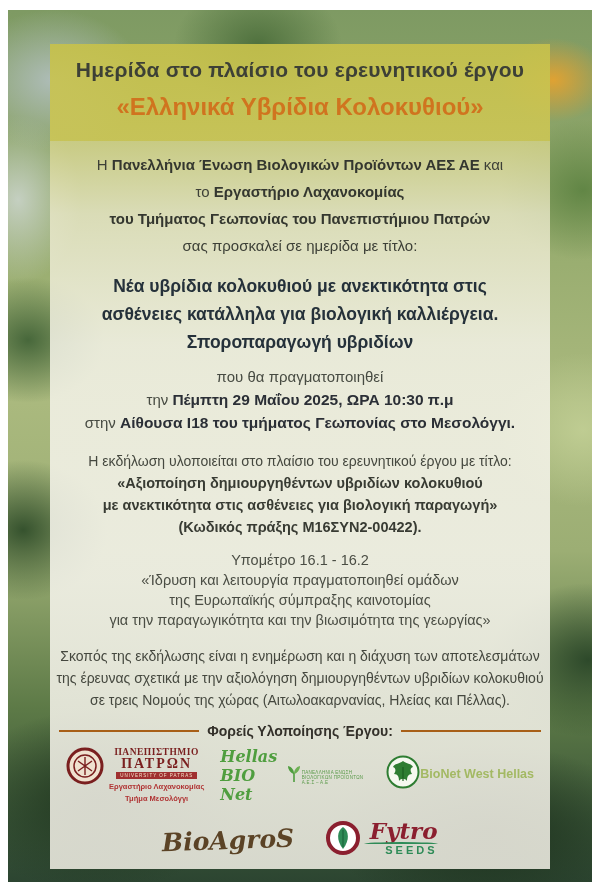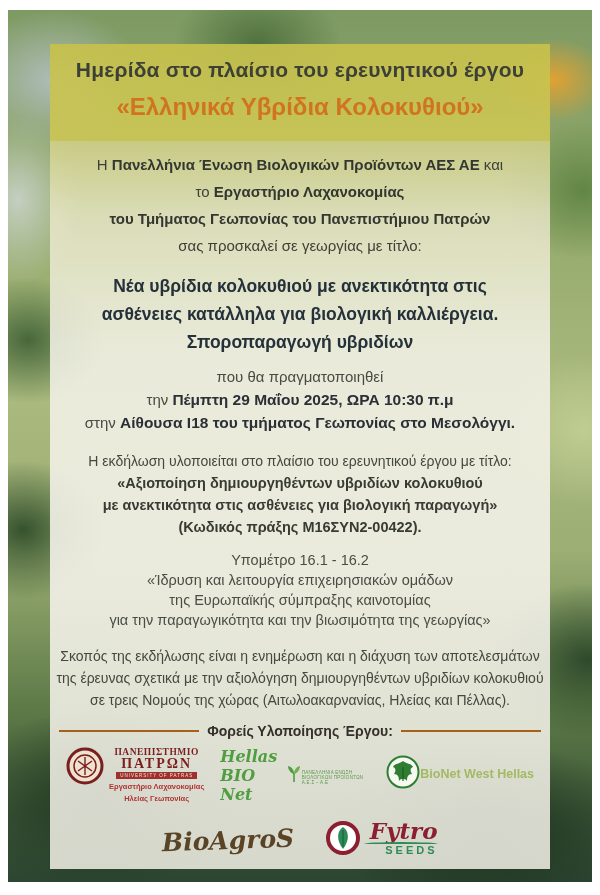--- a/index.html
+++ b/index.html
@@ -71,21 +71,21 @@
         <div class="t1">Ημερίδα στο πλαίσιο του ερευνητικού έργου</div>
         <div class="t2">«Ελληνικά Υβρίδια Κολοκυθιού»</div>
       </div>
 
       <div class="bodyp">
 
         <p class="intro">
           <span><span>Η </span><b>Πανελλήνια Ένωση Βιολογικών Προϊόντων ΑΕΣ ΑΕ</b><span> και</span></span><br>
           <span><span>το </span><b>Εργαστήριο Λαχανοκομίας</b></span><br>
           <b>του Τμήματος Γεωπονίας του Πανεπιστήμιου Πατρών</b><br>
-          <span>σας προσκαλεί σε γεωργίας με τίτλο:</span>
+          <span>σας προσκαλεί σε ημερίδα με τίτλο:</span>
         </p>
 
         <p class="evt">
           <span>Νέα υβρίδια κολοκυθιού με ανεκτικότητα στις</span><br>
           <span>ασθένειες κατάλληλα για βιολογική καλλιέργεια.</span><br>
           <span>Σποροπαραγωγή υβριδίων</span>
         </p>
 
         <p class="sched">
           <span>που θα πραγματοποιηθεί</span><br>
@@ -95,21 +95,21 @@
 
         <p class="proj">
           <span>Η εκδήλωση υλοποιείται στο πλαίσιο του ερευνητικού έργου με τίτλο:</span><br>
           <b>«Αξιοποίηση δημιουργηθέντων υβριδίων κολοκυθιού</b><br>
           <b>με ανεκτικότητα στις ασθένειες για βιολογική παραγωγή»</b><br>
           <b>(Κωδικός πράξης Μ16ΣΥΝ2-00422).</b>
         </p>
 
         <p class="subm">
           <span>Υπομέτρο 16.1 - 16.2</span><br>
-          <span>«Ίδρυση και λειτουργία επιχειρησιακών ομάδων</span><br>
+          <span>«Ίδρυση και λειτουργία πραγματοποιηθεί ομάδων</span><br>
           <span>της Ευρωπαϊκής σύμπραξης καινοτομίας</span><br>
           <span>για την παραγωγικότητα και την βιωσιμότητα της γεωργίας»</span>
         </p>
 
         <p class="purp">
           <span>Σκοπός της εκδήλωσης είναι η ενημέρωση και η διάχυση των αποτελεσμάτων</span><br>
           <span>της έρευνας σχετικά με την αξιολόγηση δημιουργηθέντων υβριδίων κολοκυθιού</span><br>
           <span>σε τρεις Νομούς της χώρας (Αιτωλοακαρνανίας, Ηλείας και Πέλλας).</span>
         </p>
 
@@ -125,21 +125,21 @@
                 <circle cx="19" cy="19" r="17" fill="#f0e2d0" stroke="#7a1f1f" stroke-width="3"></circle>
                 <circle cx="19" cy="19" r="11" fill="none" stroke="#7a1f1f" stroke-width="1.5"></circle>
                 <path d="M19 10 v18 M12 14 l14 10 M26 14 l-14 10" stroke="#7a1f1f" stroke-width="1.4" fill="none"></path>
               </svg>
             </span>
             <span class="txt">
               <span class="u1">ΠΑΝΕΠΙΣΤΗΜΙΟ</span>
               <span class="u2">ΠΑΤΡΩΝ</span>
               <span class="ub">UNIVERSITY OF PATRAS</span>
               <span class="us">Εργαστήριο Λαχανοκομίας</span>
-              <span class="us">Ηλείας Γεωπονίας</span>
+              <span class="us">Τμήμα Μεσολόγγι</span>
             </span>
           </div>
 
           <div class="hbn">
             <span class="nm">Hellas BIO Net</span>
             <span>
               <svg width="16" height="18" viewBox="0 0 16 18">
                 <path d="M8 17 V8" stroke="#4f9e3f" stroke-width="1.6"></path>
                 <path d="M8 9 C4 8 2 4 2 1 C6 2 8 5 8 9 Z" fill="#4f9e3f"></path>
                 <path d="M8 9 C12 8 14 4 14 1 C10 2 8 5 8 9 Z" fill="#6db053"></path>

